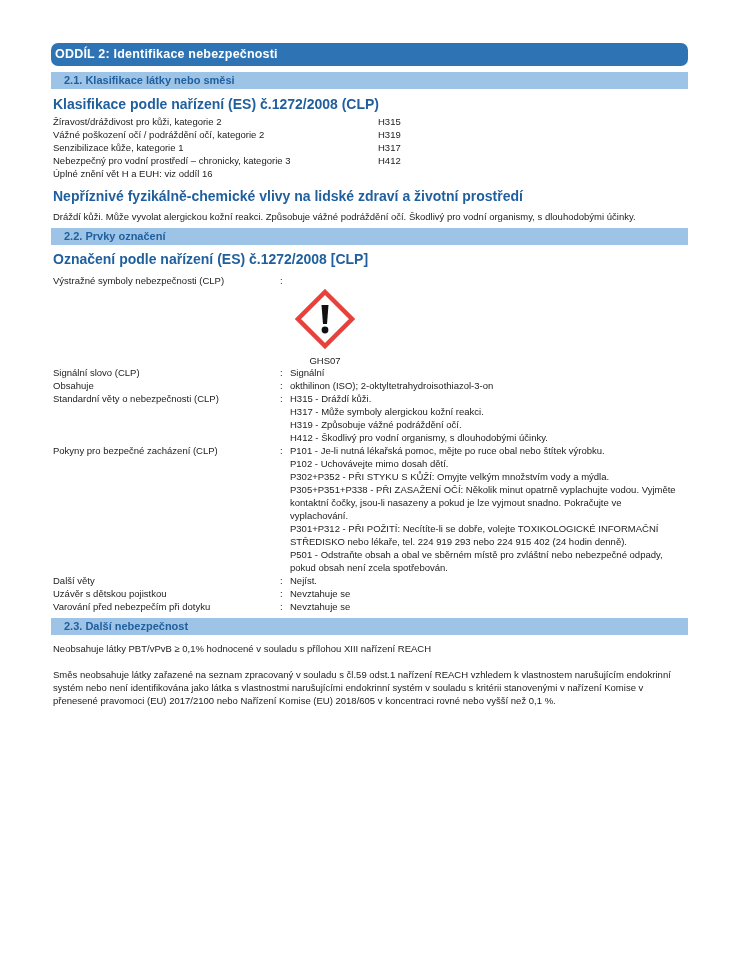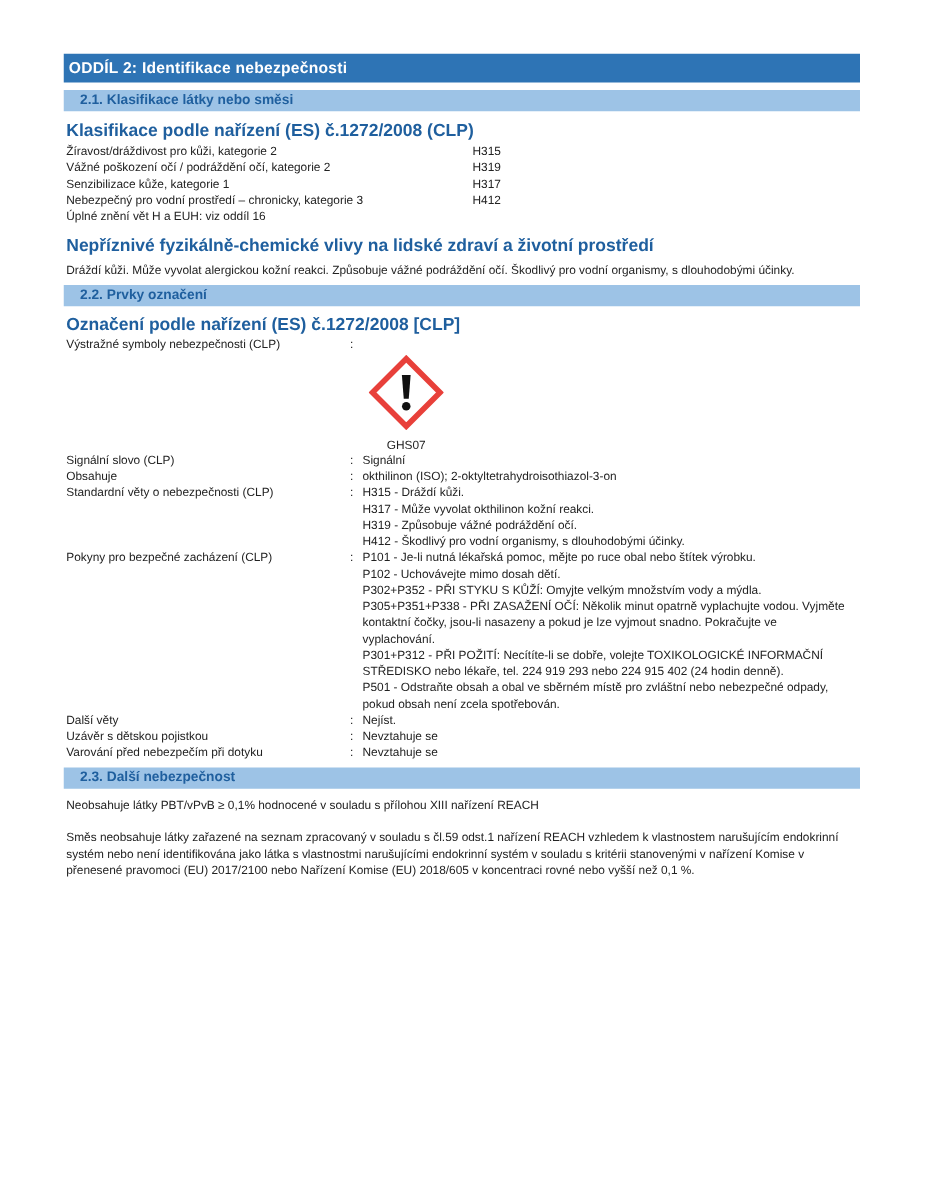--- a/index.html
+++ b/index.html
@@ -1,20 +1,20 @@
 <!DOCTYPE html>
 <html><head>
 <meta charset="utf-8">
 <style>
   html, body { margin: 0; padding: 0; background: #ffffff; }
   body { width: 740px; height: 957px; position: relative; overflow: hidden;
          font-family: "Liberation Sans", sans-serif; color: #222; }
   .page { position: absolute; left: 51px; top: 43px; width: 637px; }
   .sec-head { background: #2e74b5; color: #fff; font-weight: bold; font-size: 12.5px;
-              height: 23px; line-height: 23px; padding-left: 4px; letter-spacing: 0.2px; }
+              height: 23px; line-height: 23px; padding-left: 4px; letter-spacing: 0.2px; border-radius: 7px; }
   .sub-head { background: #9dc3e6; color: #1f5f9e; font-weight: bold; font-size: 11px;
               height: 17px; line-height: 17px; padding-left: 13px; margin-top: 6px; }
   .blue-title { color: #1f5f9e; font-weight: bold; font-size: 14px; margin-top: 7px; margin-left: 2px; }
   .txt { font-size: 9.5px; line-height: 13px; margin-left: 2px; }
   .class-row { display: flex; font-size: 9.5px; line-height: 13px; margin-left: 2px; }
   .class-row .name { width: 325px; }
   .kv { display: flex; font-size: 9.5px; line-height: 13px; margin-left: 2px; }
   .kv .k { width: 227px; flex-shrink: 0; }
   .kv .c { width: 10px; flex-shrink: 0; }
   .kv .v { width: 390px; }
@@ -50,21 +50,21 @@
       <span>H412</span>
     </div>
     <div class="txt">Úplné znění vět H a EUH: viz oddíl 16</div>
   </div>
   <div class="blue-title" style="margin-top:8px;">Nepříznivé fyzikálně-chemické vlivy na lidské zdraví a životní prostředí</div>
   <div class="txt" style="margin-top:6px;">Dráždí kůži. Může vyvolat alergickou kožní reakci. Způsobuje vážné podráždění očí. Škodlivý pro vodní organismy, s dlouhodobými účinky.</div>
 
   <div class="sub-head" style="margin-top:5px;">2.2. Prvky označení</div>
   <div class="blue-title" style="margin-top:6px;">Označení podle nařízení (ES) č.1272/2008 [CLP]</div>
 
-  <div class="kv" style="margin-top:2px;">
+  <div class="kv" style="margin-top:7px;">
     <span class="k">Výstražné symboly nebezpečnosti (CLP)</span>
     <span class="c">:</span>
   </div>
   <div class="pictogram">
     <svg width="60" height="60" viewBox="0 0 60 60">
       <polygon points="30,3 57,30 30,57 3,30" fill="#ffffff" stroke="#e8403a" stroke-width="4.5"></polygon>
       <path d="M26.5,16 L33.5,16 L32,35 L28,35 Z" fill="#111"></path>
       <circle cx="30" cy="41" r="3.4" fill="#111"></circle>
     </svg>
     <div class="lbl">GHS07</div>
@@ -78,21 +78,21 @@
   <div class="kv">
     <span class="k">Obsahuje</span>
     <span class="c">:</span>
     <span class="v">okthilinon (ISO); 2-oktyltetrahydroisothiazol-3-on</span>
   </div>
   <div class="kv">
     <span class="k">Standardní věty o nebezpečnosti (CLP)</span>
     <span class="c">:</span>
     <span class="v">
       <div>H315 - Dráždí kůži.</div>
-      <div>H317 - Může vyvolat okthilinon kožní reakci.</div>
+      <div>H317 - Může symboly alergickou kožní reakci.</div>
       <div>H319 - Způsobuje vážné podráždění očí.</div>
       <div>H412 - Škodlivý pro vodní organismy, s dlouhodobými účinky.</div>
     </span>
   </div>
   <div class="kv">
     <span class="k">Pokyny pro bezpečné zacházení (CLP)</span>
     <span class="c">:</span>
     <span class="v">
       <div>P101 - Je-li nutná lékařská pomoc, mějte po ruce obal nebo štítek výrobku.</div>
       <div>P102 - Uchovávejte mimo dosah dětí.</div>

